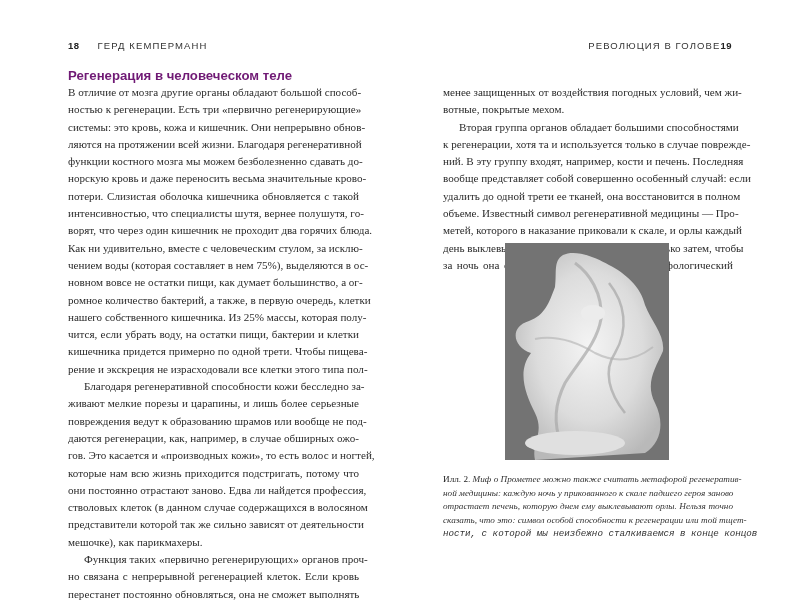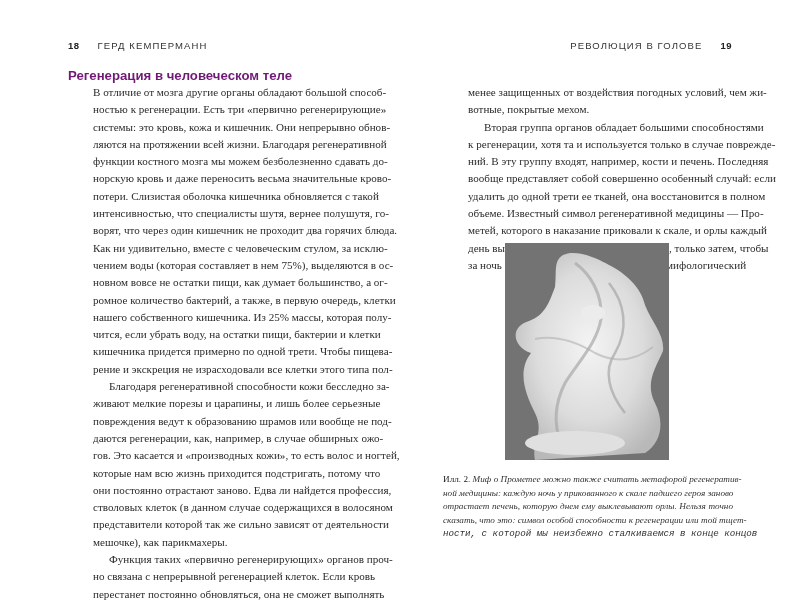--- a/index.html
+++ b/index.html
@@ -12,32 +12,32 @@
   .page-right { left: 400px; width: 400px; }
 
   .running-head {
     position: absolute; top: 40px; font-family: "Liberation Sans", "DejaVu Sans", sans-serif;
     font-size: 9.5px; letter-spacing: 1.1px; color: #333; white-space: nowrap;
   }
   .page-left .running-head { left: 68px; }
   .page-right .running-head { right: 68px; text-align: right; }
   .folio { font-weight: bold; color: #222; letter-spacing: 0.5px; }
   .page-left .folio { margin-right: 18px; }
-  .page-right .folio { margin-left: 18px; }
+  .page-right .folio { margin-left: 0; }
 
   .heading {
     position: absolute; left: 68px; top: 68px; width: 300px;
     font-family: "Liberation Sans", "DejaVu Sans", sans-serif; font-size: 13.2px; font-weight: bold; color: #701a75;
   }
 
   .text-block {
     position: absolute; font-size: 11.1px; line-height: 17.3px; text-align: justify; color: #2b2b2b;
   }
   .page-left .text-block { left: 68px; top: 84px; width: 291px; }
-  .text-block .line { display: block; white-space: nowrap; text-align-last: justify; text-align: justify; margin-left: 25px; }
+  .text-block .line { display: block; white-space: nowrap; text-align-last: justify; text-align: justify; }
   .text-block .line.last { text-align-last: left; }
   .text-block .line.indent { padding-left: 16px; }
 
   .figure {
     position: absolute; left: 505px; top: 243px; width: 164px; height: 217px;
     background: linear-gradient(180deg, #7c7c7c 0%, #6f6f6f 60%, #666 100%);
     overflow: hidden;
   }
   .figure svg { display: block; }
 

